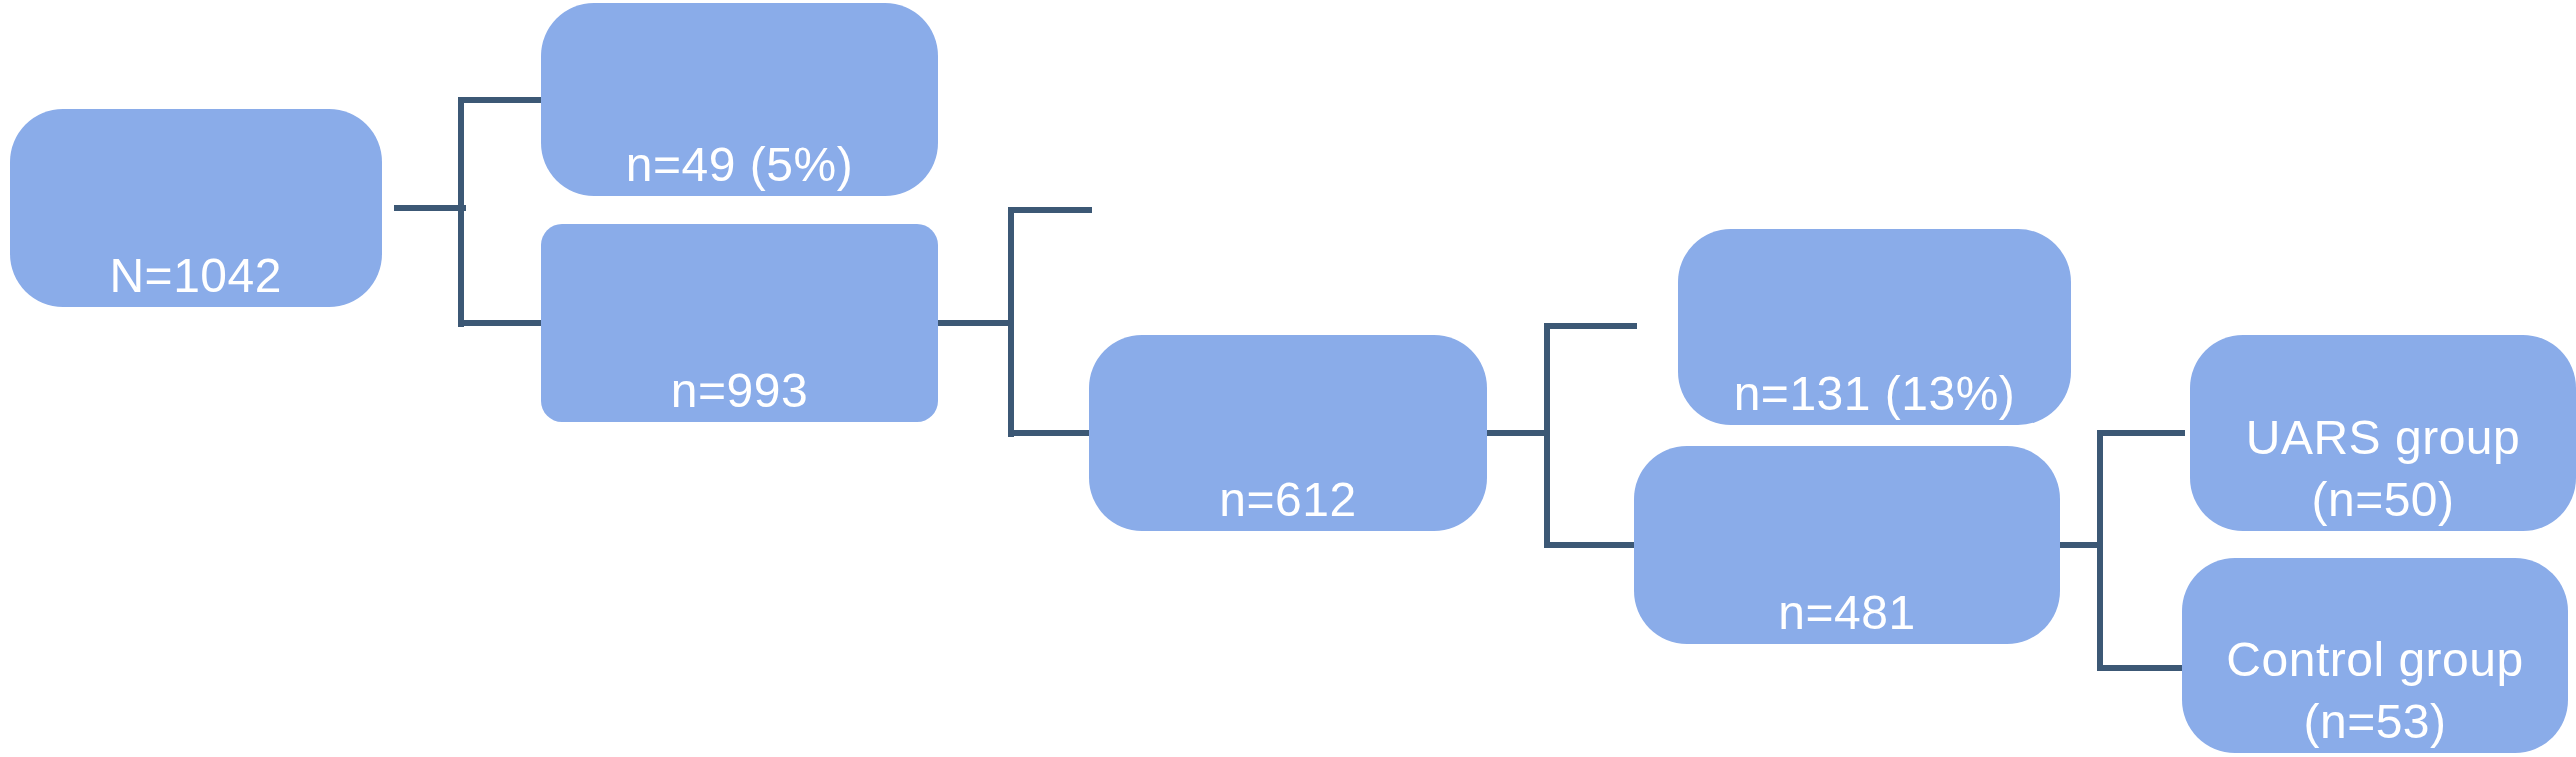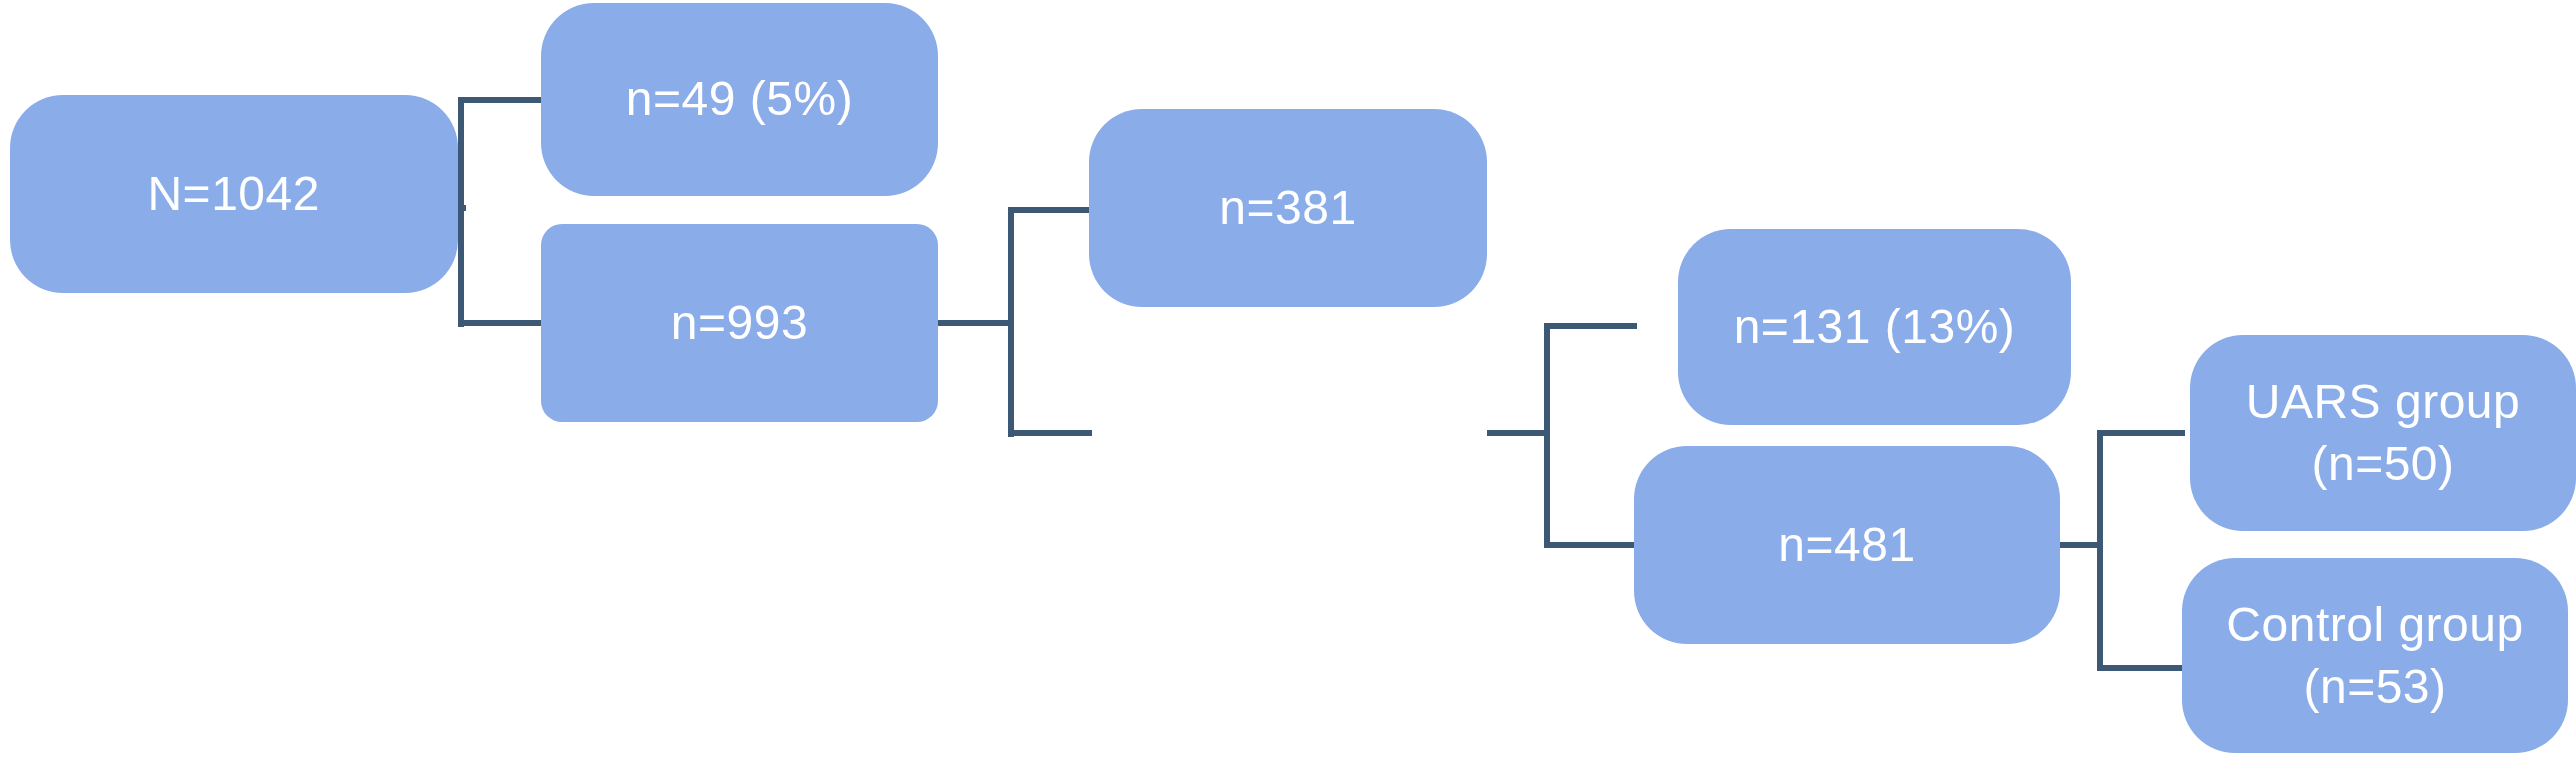--- a/index.html
+++ b/index.html
@@ -13,34 +13,34 @@
     height: 758px;
     background: var(--bg, #ffffff);
     overflow: hidden;
   }
   .node {
     position: absolute;
     background: var(--node-fill, #8aace9);
     color: var(--node-text, #ffffff);
     border-radius: 53px;
     display: flex;
-    align-items: center;
+    align-items: flex-end;
     justify-content: center;
     text-align: center;
     font-size: 48px;
     line-height: 62px;
     letter-spacing: 0.5px;
   }
   .node .ln { display: block; }
   .seg {
     position: absolute;
     background: var(--connector, #3c5875);
   }
   
-  .n1 { left: 9.7px;   top: 95px; width: 448px; height: 198px; }
+  .n1 { left: 9.7px;   top: 109px; width: 372px; height: 198px; }
   .n2 { left: 541px;  top: 2.9px;   width: 397px; height: 193px; }
   .n3 { left: 541px;  top: 224px; width: 397px; height: 198px; border-radius: 21px; }
   .n4 { left: 1089px; top: 109px; width: 398px; height: 198px; }
   .n5 { left: 1089px; top: 335px; width: 398px; height: 196px; }
   .n6 { left: 1634px; top: 229px; width: 393px; height: 196px; margin-left: 44px; }
   .n7 { left: 1634px; top: 446px; width: 426px; height: 198px; }
   .n8 { left: 2182px; top: 335px; width: 386px; height: 196px; margin-left: 8px; }
   .n9 { left: 2182px; top: 558px; width: 386px; height: 195px; }
 </style>
 </head>
@@ -73,24 +73,24 @@
   </div>
 
   <div class="node n2">
     <span>n=49 (5%)</span>
   </div>
 
   <div class="node n3">
     <span>n=993</span>
   </div>
 
-  <div class="node n4">
-    <span>n=381</span>
+
+  <div class="node n5">
+    <span>n=612</span>
   </div>
-
 
   <div class="node n6">
     <span>n=131 (13%)</span>
   </div>
 
   <div class="node n7">
     <span>n=481</span>
   </div>
 
   <div class="node n8">

